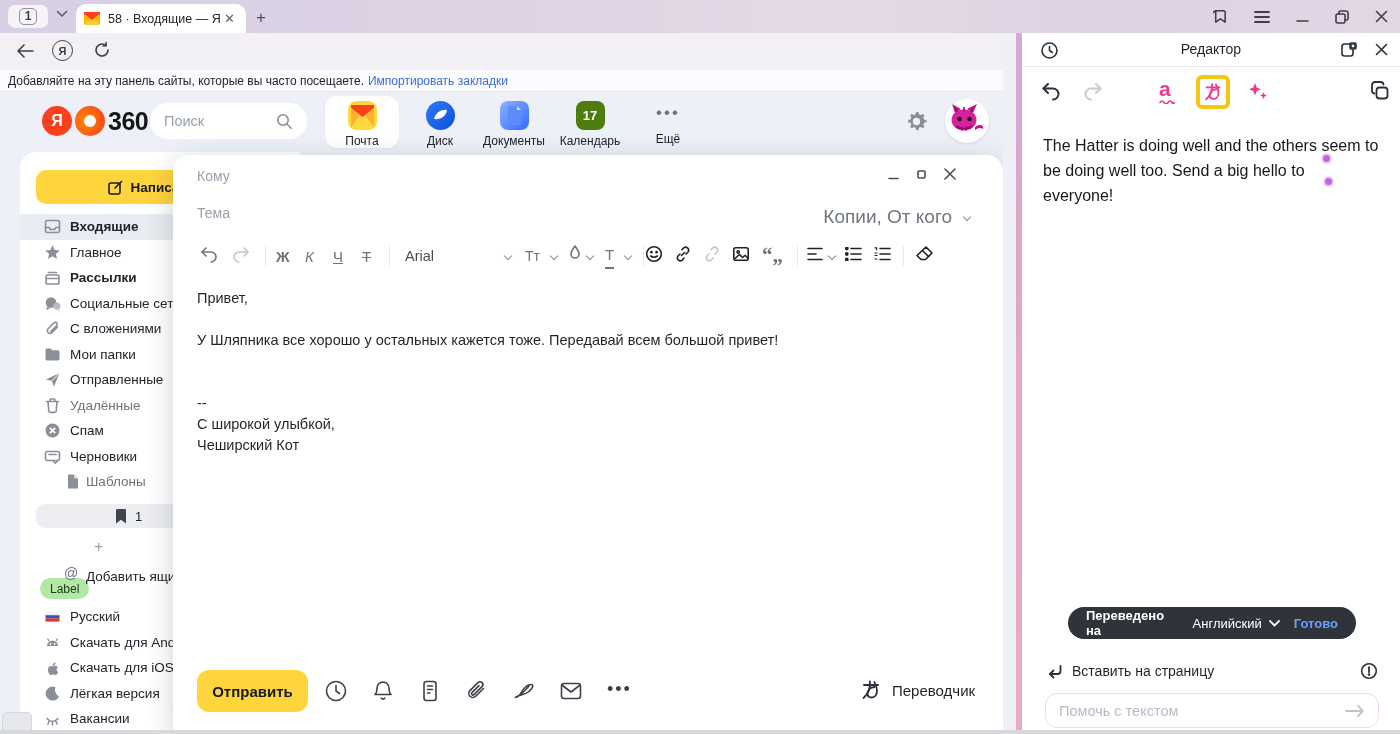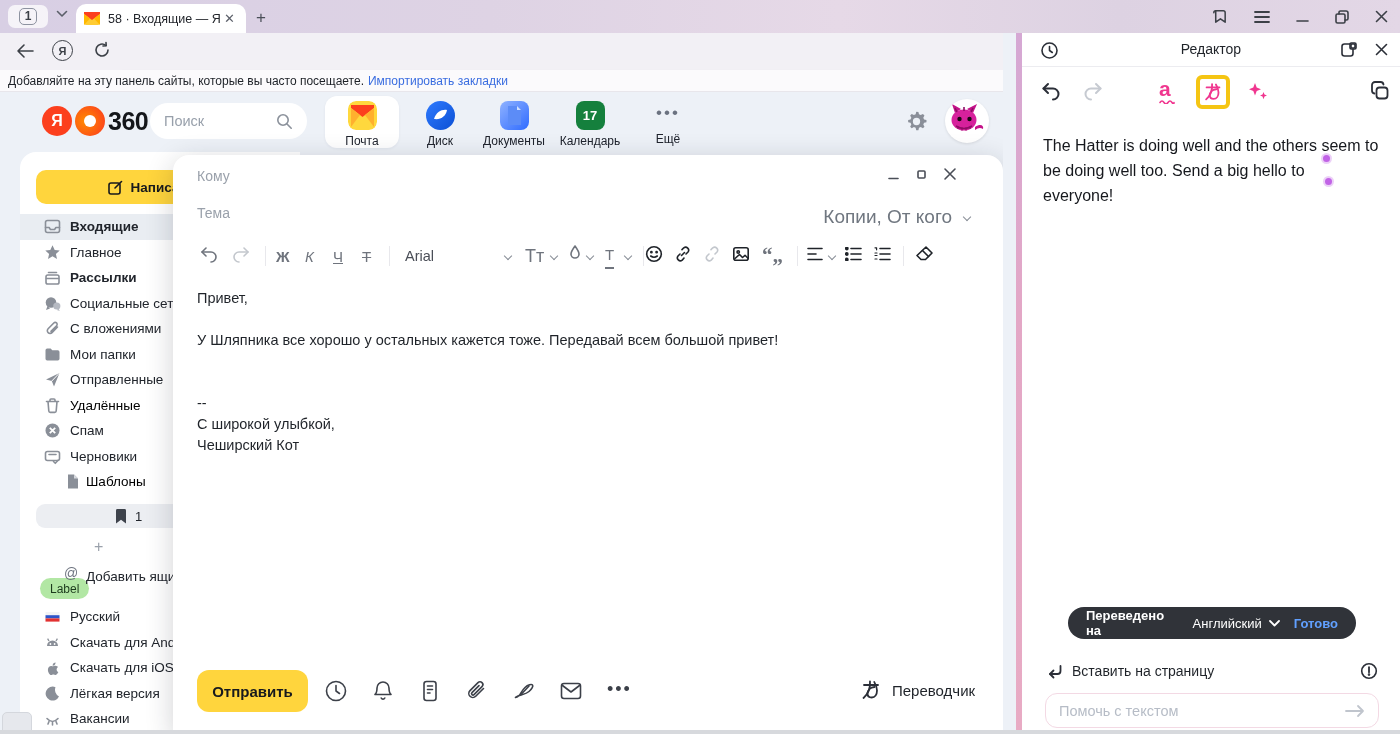--- a/index.html
+++ b/index.html
@@ -57,21 +57,21 @@
   .app-ico { width:29px; height:29px; border-radius:8px; position:relative; overflow:hidden; }
 
   .sidebar { left:20px; top:152px; width:280px; height:582px; background:#fff; border-radius:16px 0 0 0; overflow:hidden; }
   .compose-btn { position:absolute; left:16px; top:18px; width:230px; height:34px; background:#ffd53d; border-radius:10px;
     display:flex; align-items:center; justify-content:center; gap:8px; font-size:13.5px; font-weight:bold; color:#17191d; }
   .srow { position:absolute; left:0; width:280px; height:25.5px; display:flex; align-items:center; }
   .srow .sic { position:absolute; left:24px; width:17px; height:17px; color:#8a8f98; }
   .srow .slbl { position:absolute; left:50px; font-size:13.5px; color:#21252c; white-space:nowrap; }
   .srow.sel { background:#e9edf2; }
   .srow.b .slbl { font-weight:bold; }
-  .srow.mut .slbl { color:#000000;text-align:center; }
+  .srow.mut .slbl { color:#737373;text-align:center; }
   .srow.ind .sic { left:44px; } .srow.ind .slbl { left:66px; }
 
   .bkm-row { position:absolute; left:16px; top:352px; width:240px; height:24px; background:#eceef2; border-radius:9px;
     display:flex; align-items:center; }
   .label-pill { position:absolute; left:20px; top:386px; height:21px; background:#b2e7a4; border-radius:11px;
     padding:0 10px; font-size:12px; color:#1d3b1d; display:flex; align-items:center;margin-top:40px; }
 
   
   .compose { left:173px; top:155px; width:830px; height:579px; background:#fff; border-radius:16px 16px 0 0;
     box-shadow:0 6px 28px rgba(25,28,40,.20); }
@@ -238,21 +238,21 @@
   <div class="app" style="left:477px">
     <div class="app-ico" style="margin-top:5px;background:linear-gradient(135deg,#8fb2ff,#2f6bff)">
       <svg width="29" height="29" viewBox="0 0 29 29">
           <path d="M8 5h9l4 4v15H8Z" fill="#5c8cf7"></path>
           <path d="M17 5l4 4h-4Z" fill="#cfe0ff"></path>
         </svg>
     </div>
     <div class="app-label">Документы</div>
   </div>
   <div class="app" style="left:553px">
-    <div class="app-ico" style="margin-top:5px;background:#15803d;display:flex;align-items:center;justify-content:center">
+    <div class="app-ico" style="margin-top:5px;background:#4d7c0f;display:flex;align-items:center;justify-content:center">
       <span style="color:#fff;font-weight:bold;font-size:13px">17</span>
     </div>
     <div class="app-label">Календарь</div>
   </div>
   <div class="app" style="left:631px">
     <div style="margin-top:7px;height:25px;font-size:17px;letter-spacing:2px;color:#6b7280">•••</div>
     <div class="app-label">Ещё</div>
   </div>
 
   <svg class="icf abs" style="left:905px;top:110px;color:#8a8f99" width="23" height="23" viewBox="0 0 24 24">
@@ -444,21 +444,21 @@
     <div class="tsep" style="left:92px"></div>
     <div class="tb fmt" style="left:103px;font-weight:bold">Ж</div>
     <div class="tb fmt" style="left:132px;font-style:italic">К</div>
     <div class="tb fmt" style="left:160px;text-decoration:underline">Ч</div>
     <div class="tb fmt" style="left:189px;text-decoration:line-through">Т</div>
     <div class="tsep" style="left:216px"></div>
     <div class="tb" style="left:232px;font-size:14.5px;color:#4a4e57">Arial</div>
     <div class="tb" style="left:332px">
         <span class="chevi"></span>
       </div>
-    <div class="tb" style="left:352px;font-size:18px;color:#6f747d">Tт</div>
+    <div class="tb" style="left:352px;font-size:14px;color:#6f747d">Tт</div>
     <div class="tb" style="left:378px">
         <span class="chevi"></span>
       </div>
     <svg class="ic abs" style="left:394px;top:89px;color:#6f747d" width="16" height="18" viewBox="0 0 16 18">
         <path d="M8 2C10.5 5.5 12 7.8 12 10a4 4 0 0 1-8 0C4 7.8 5.5 5.5 8 2Z"></path>
       </svg>
     <div class="tb" style="left:414px">
         <span class="chevi"></span>
       </div>
     <div class="tb fmt" style="left:432px;border-bottom:2.5px solid #6f747d;line-height:16px">Т</div>

